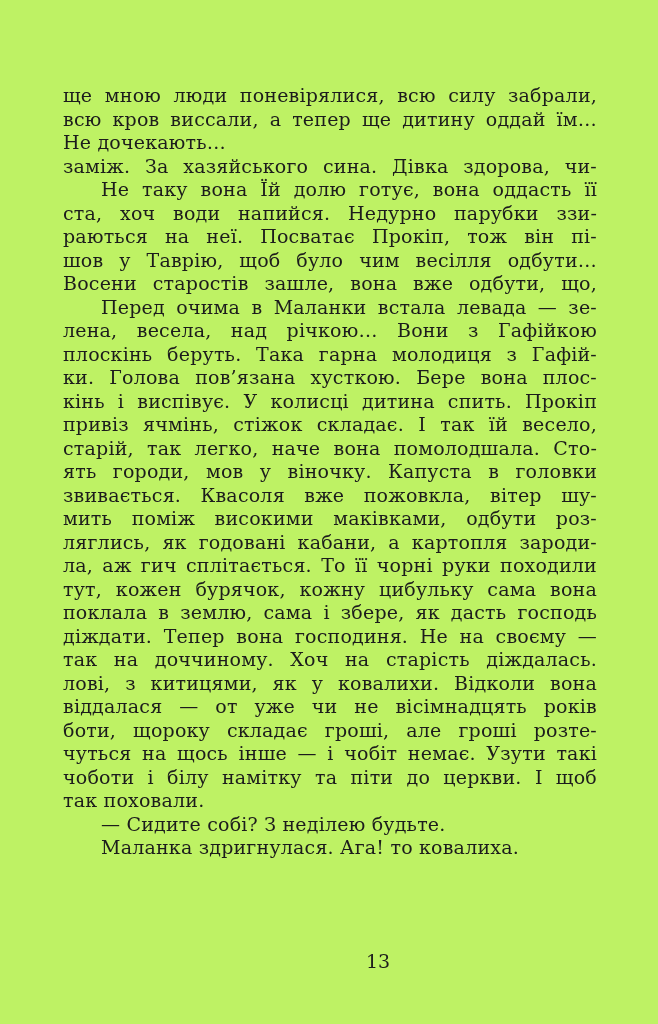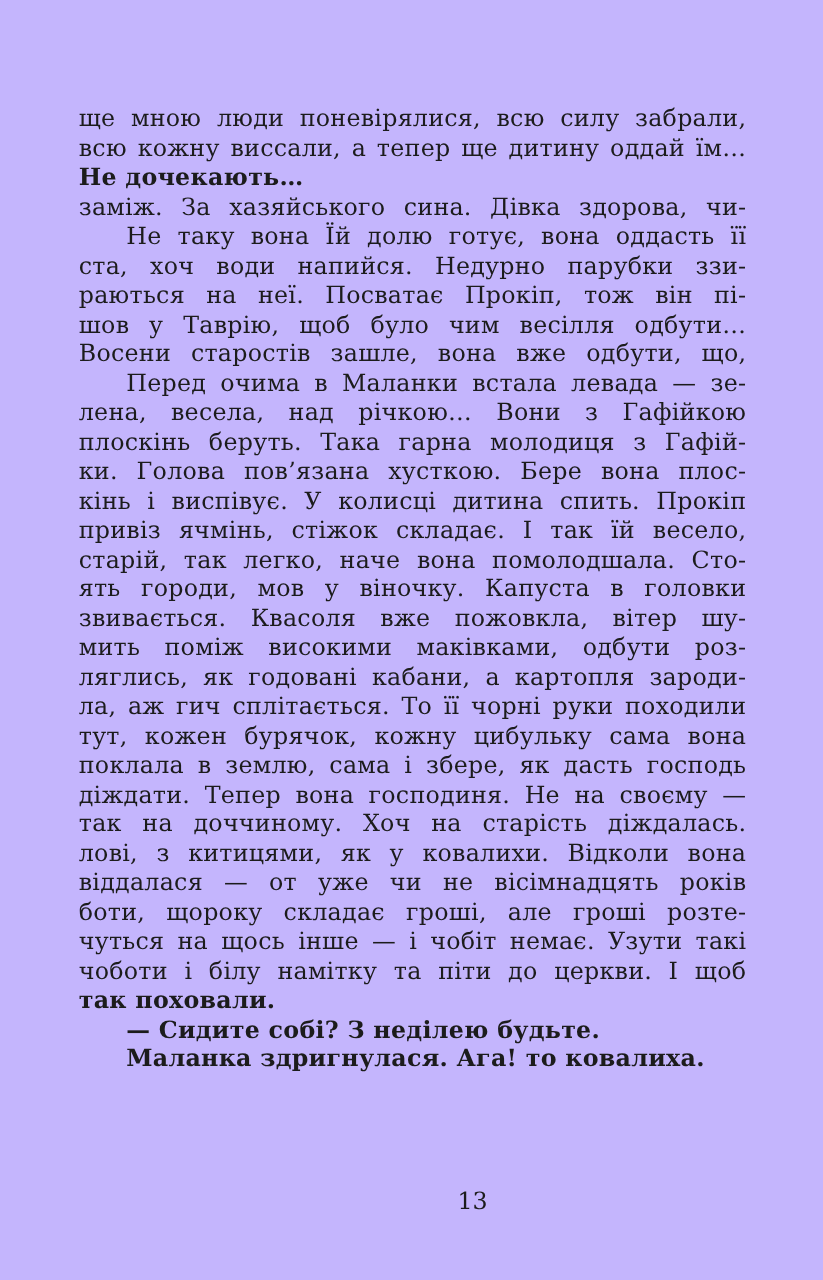--- a/index.html
+++ b/index.html
@@ -4,21 +4,21 @@
 <style>
   html, body {
     margin: 0;
     padding: 0;
     background: #ffffff;
   }
   .book-page {
     position: relative;
     width: 658px;
     height: 1024px;
-    background: #c4b5fd;
+    background: #bef264;
     color: #1c1c1c;
     font-family: "DejaVu Serif", "Liberation Serif", serif;
     overflow: hidden;
   }
   .text-block {
     position: absolute;
     left: 63px;
     top: 84px;
     width: 534px;
   }
@@ -27,21 +27,20 @@
     line-height: 23.5px;
     letter-spacing: 0.2px;
     text-align: justify;
     text-align-last: justify;
     white-space: normal;
     -webkit-hyphens: none;
     hyphens: none;
   }
   .line.last {
     text-align-last: left;
-    font-weight: bold;
   }
   .line.indented {
     text-indent: 38px;
   }
   .page-number {
     position: absolute;
     top: 949px;
     left: 15px;
     width: 658px;
     text-align: center;
@@ -50,21 +49,21 @@
     color: #1c1c1c;
     padding-left: 34px;
   }
 </style>
 </head>
 <body>
 
 <div class="book-page">
   <div class="text-block">
       <div class="line">ще мною люди поневірялися, всю силу забрали,</div>
-      <div class="line">всю кожну виссали, а тепер ще дитину оддай їм…</div>
+      <div class="line">всю кров виссали, а тепер ще дитину оддай їм…</div>
       <div class="line last">Не дочекають…</div>
       <div class="line">заміж. За хазяйського сина. Дівка здорова, чи-</div>
       <div class="line indented">Не таку вона Їй долю готує, вона оддасть її</div>
       <div class="line">ста, хоч води напийся. Недурно парубки ззи-</div>
       <div class="line">раються на неї. Посватає Прокіп, тож він пі-</div>
       <div class="line">шов у Таврію, щоб було чим весілля одбути…</div>
       <div class="line">Восени старостів зашле, вона вже одбути, що,</div>
       <div class="line indented">Перед очима в Маланки встала левада — зе-</div>
       <div class="line">лена, весела, над річкою… Вони з Гафійкою</div>
       <div class="line">плоскінь беруть. Така гарна молодиця з Гафій-</div>

